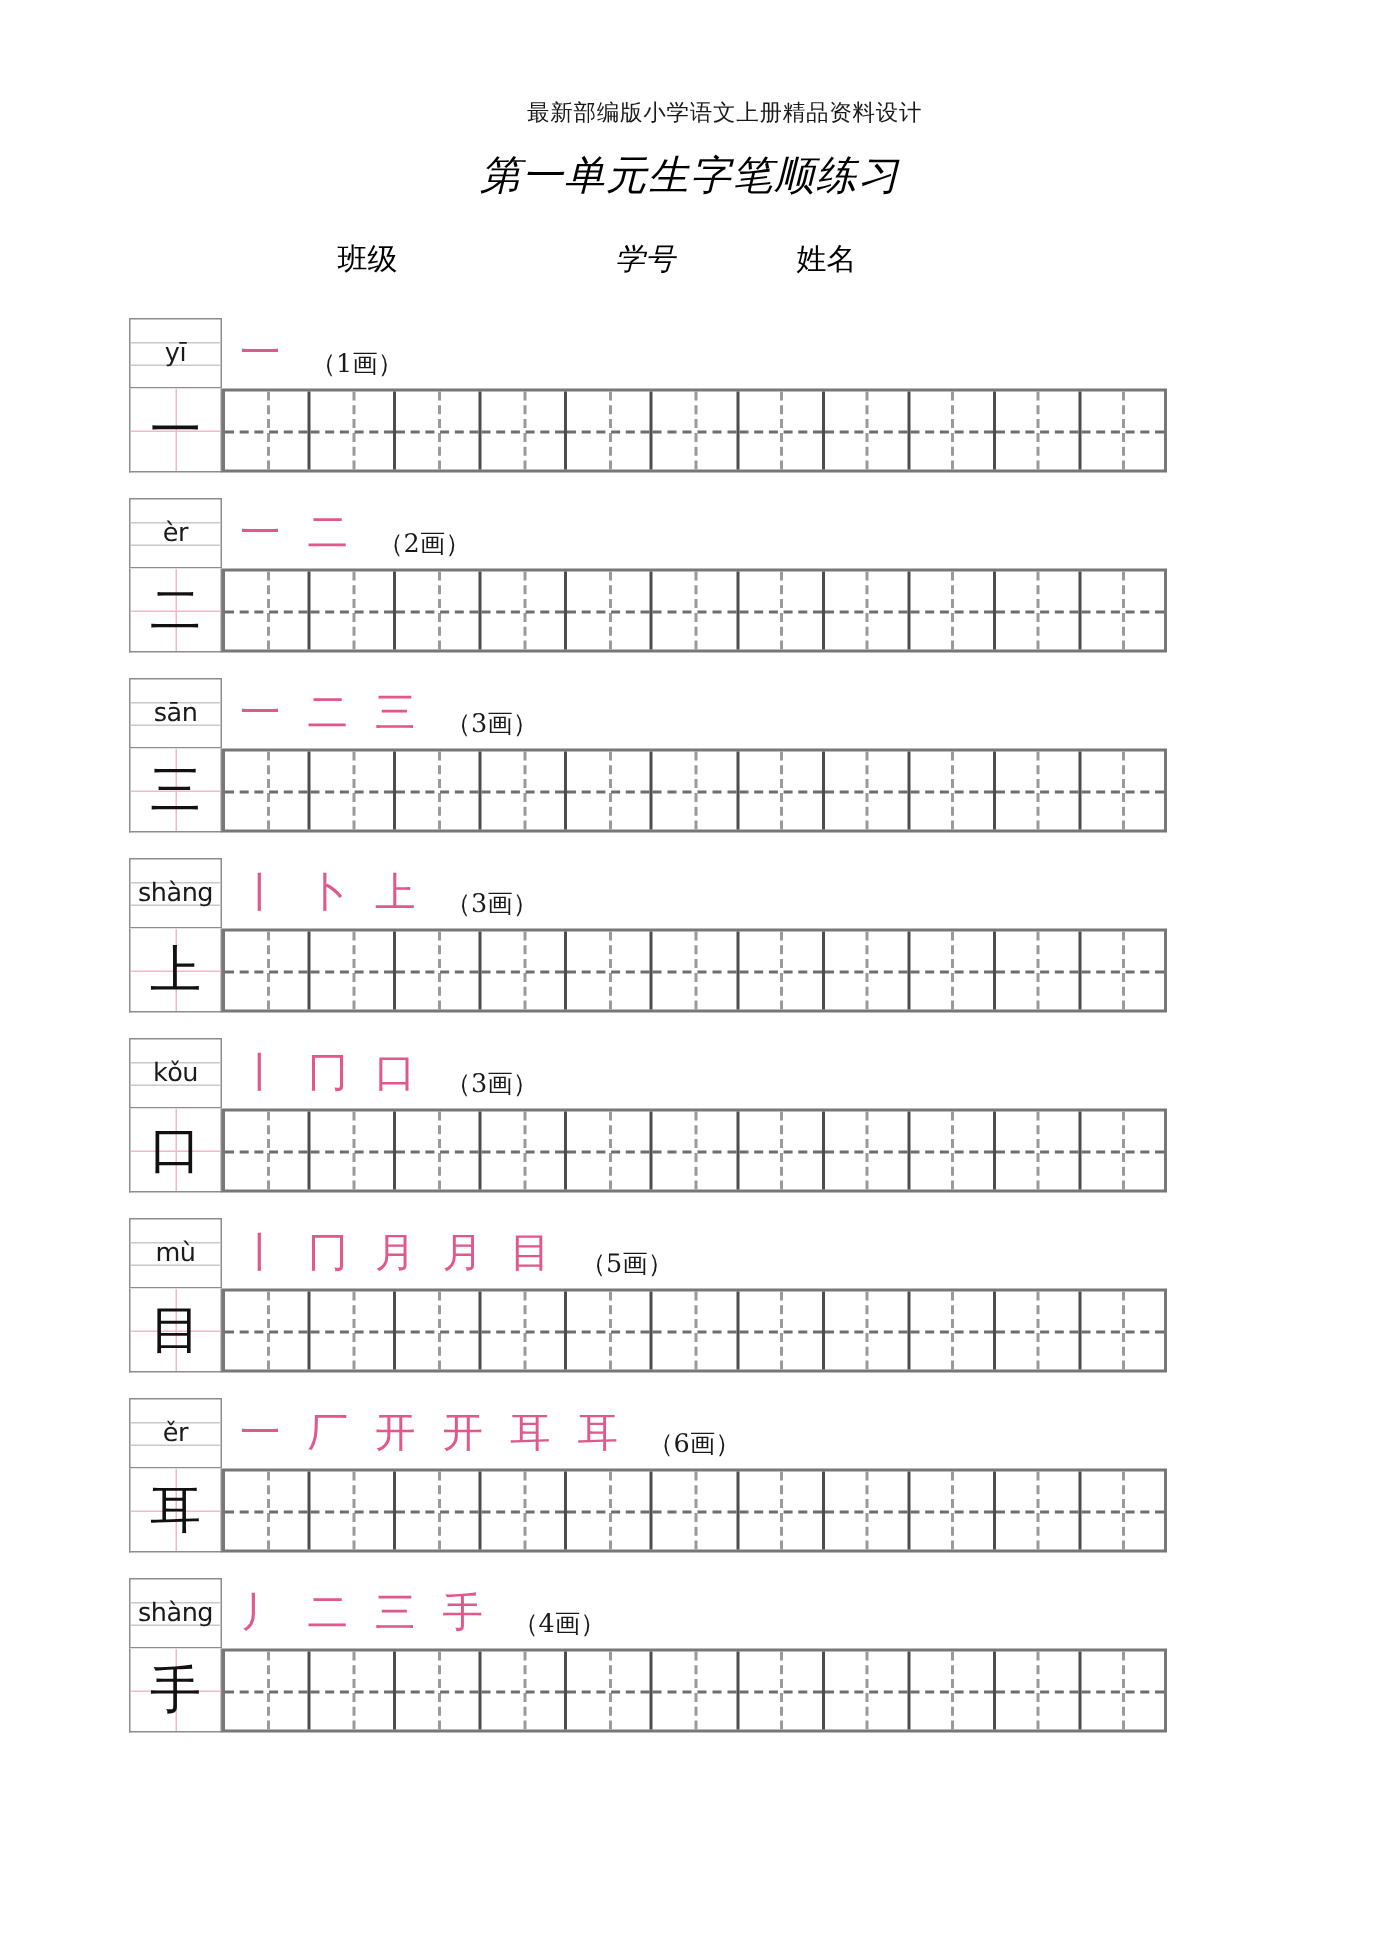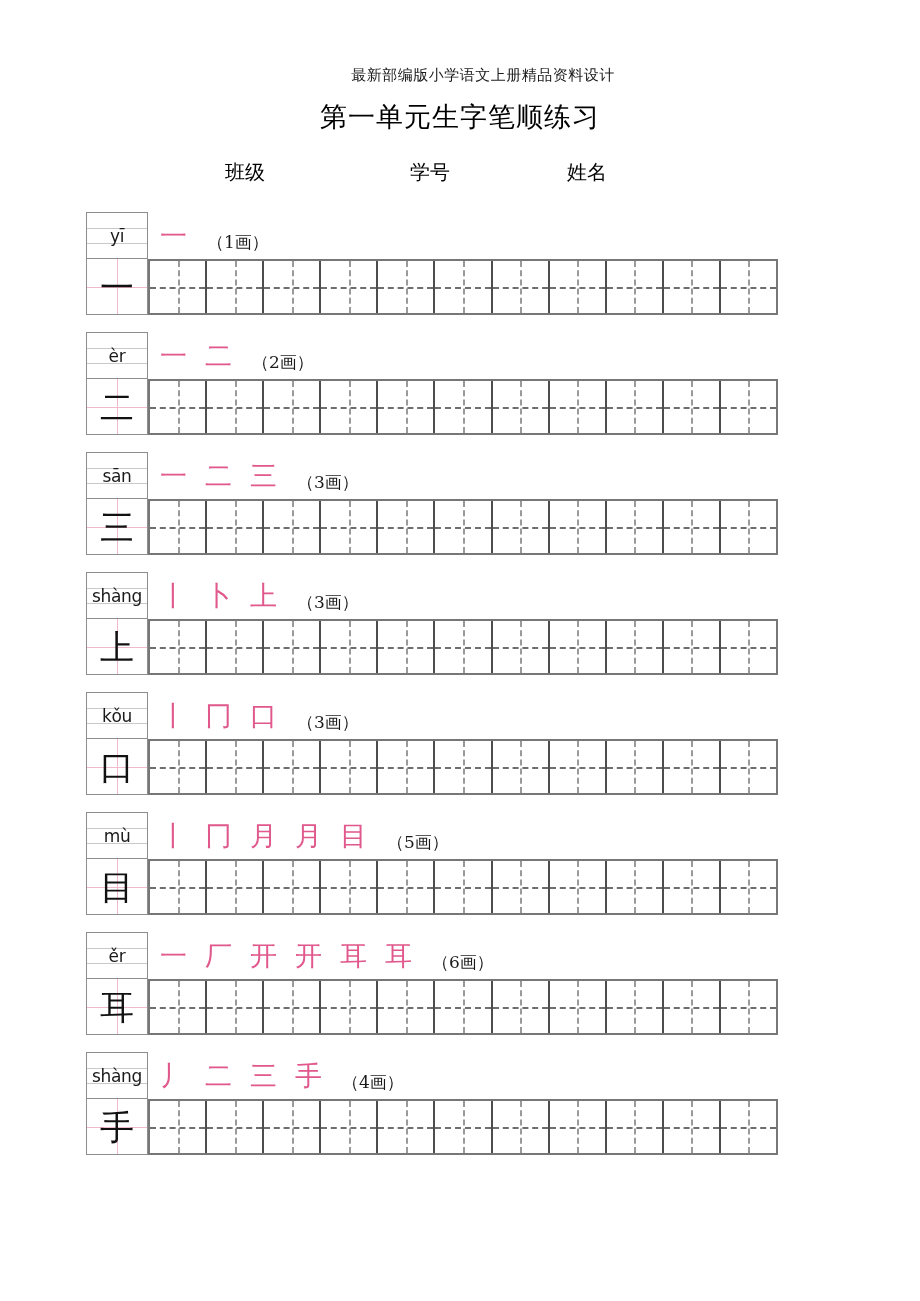--- a/index.html
+++ b/index.html
@@ -34,35 +34,36 @@
     padding-left: 46px;
   }
   .doc-title {
     text-align: center;
     font-size: 27px;
     margin-top: 14px;
     letter-spacing: 1px;
     color: #000000;
     font-family: "DejaVu Sans", "Liberation Sans", sans-serif;
     font-weight: 400;
+    font-style: italic;
   }
   .info-line {
     margin-top: 24px;
     display: flex;
     font-size: 20px;
     color: #000000;
     font-family: "DejaVu Sans", "Liberation Sans", sans-serif;
     padding: 0 104px 0 225px;
     align-items: flex-end;
   }
   .info-line .info-item {
     white-space: nowrap;
   }
   .info-line .info-item:nth-child(1) { margin-right: 145px; }
-  .info-line .info-item:nth-child(2) { margin-right: 117px; }
+  .info-line .info-item:nth-child(2) { margin-right: 81px; font-style: italic; }
 
   
   .rows {
     margin-top: 26px;
   }
   .char-row {
     position: relative;
     height: 120px;
   }
 

